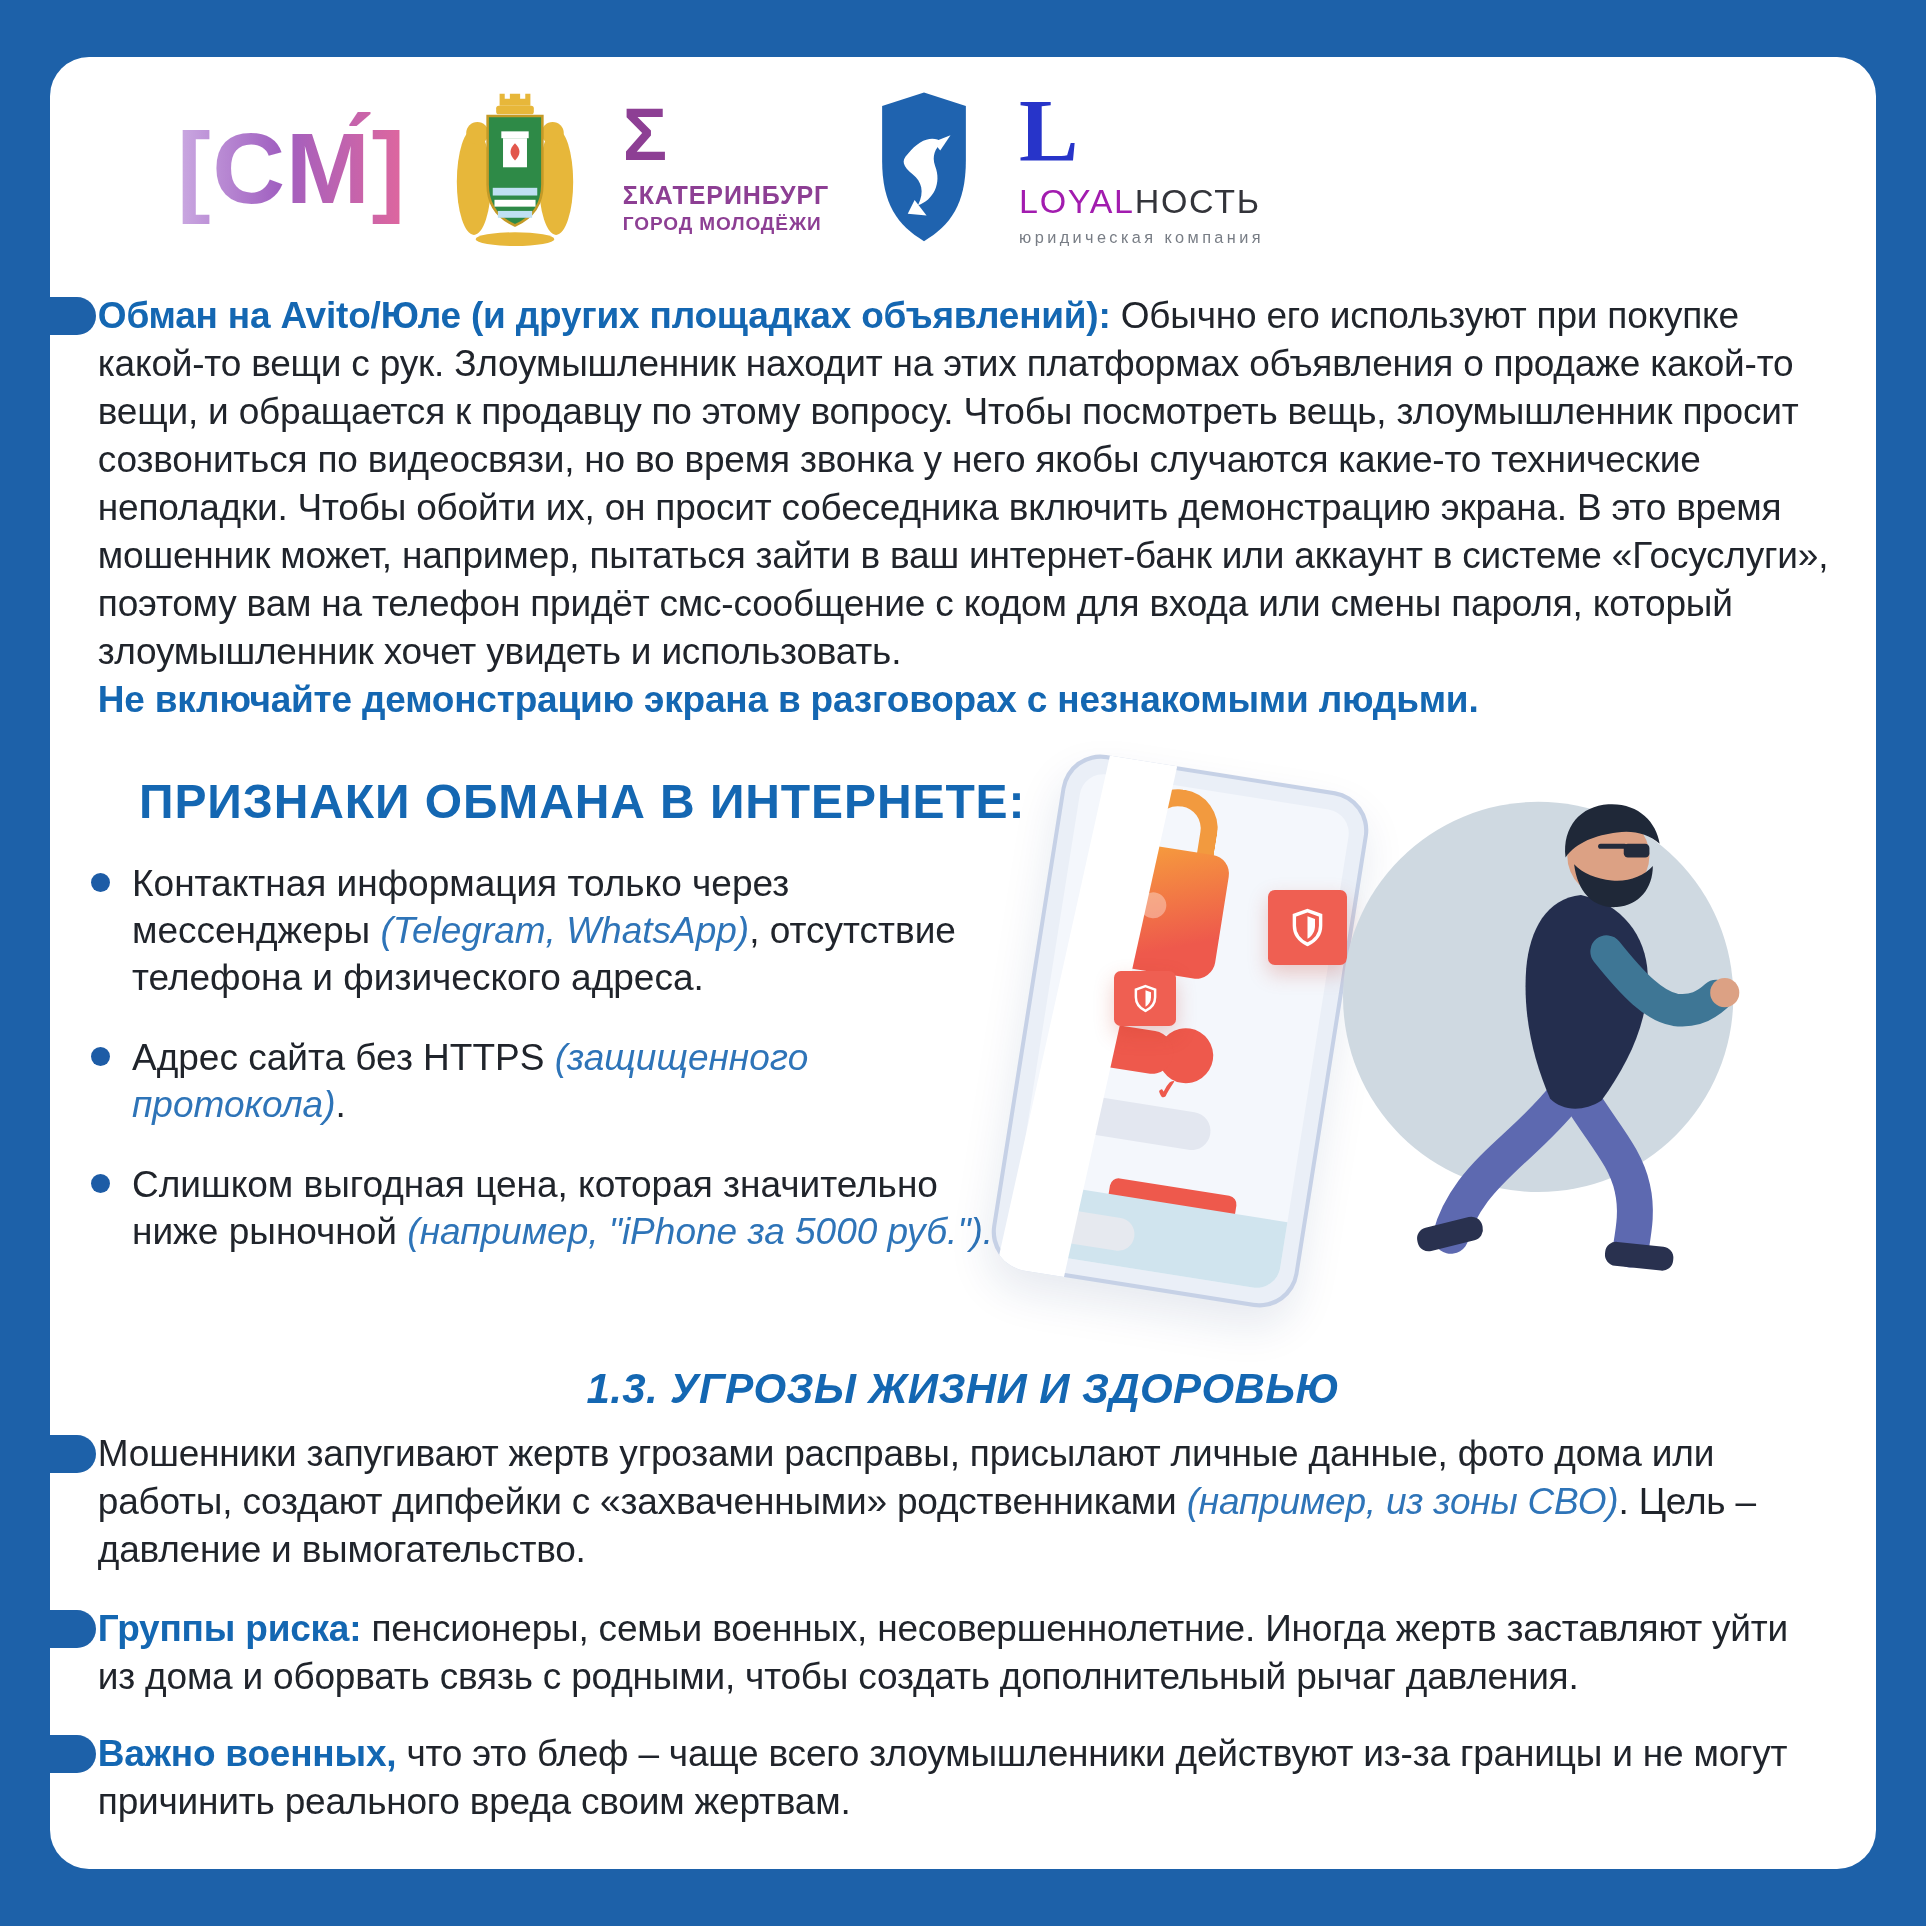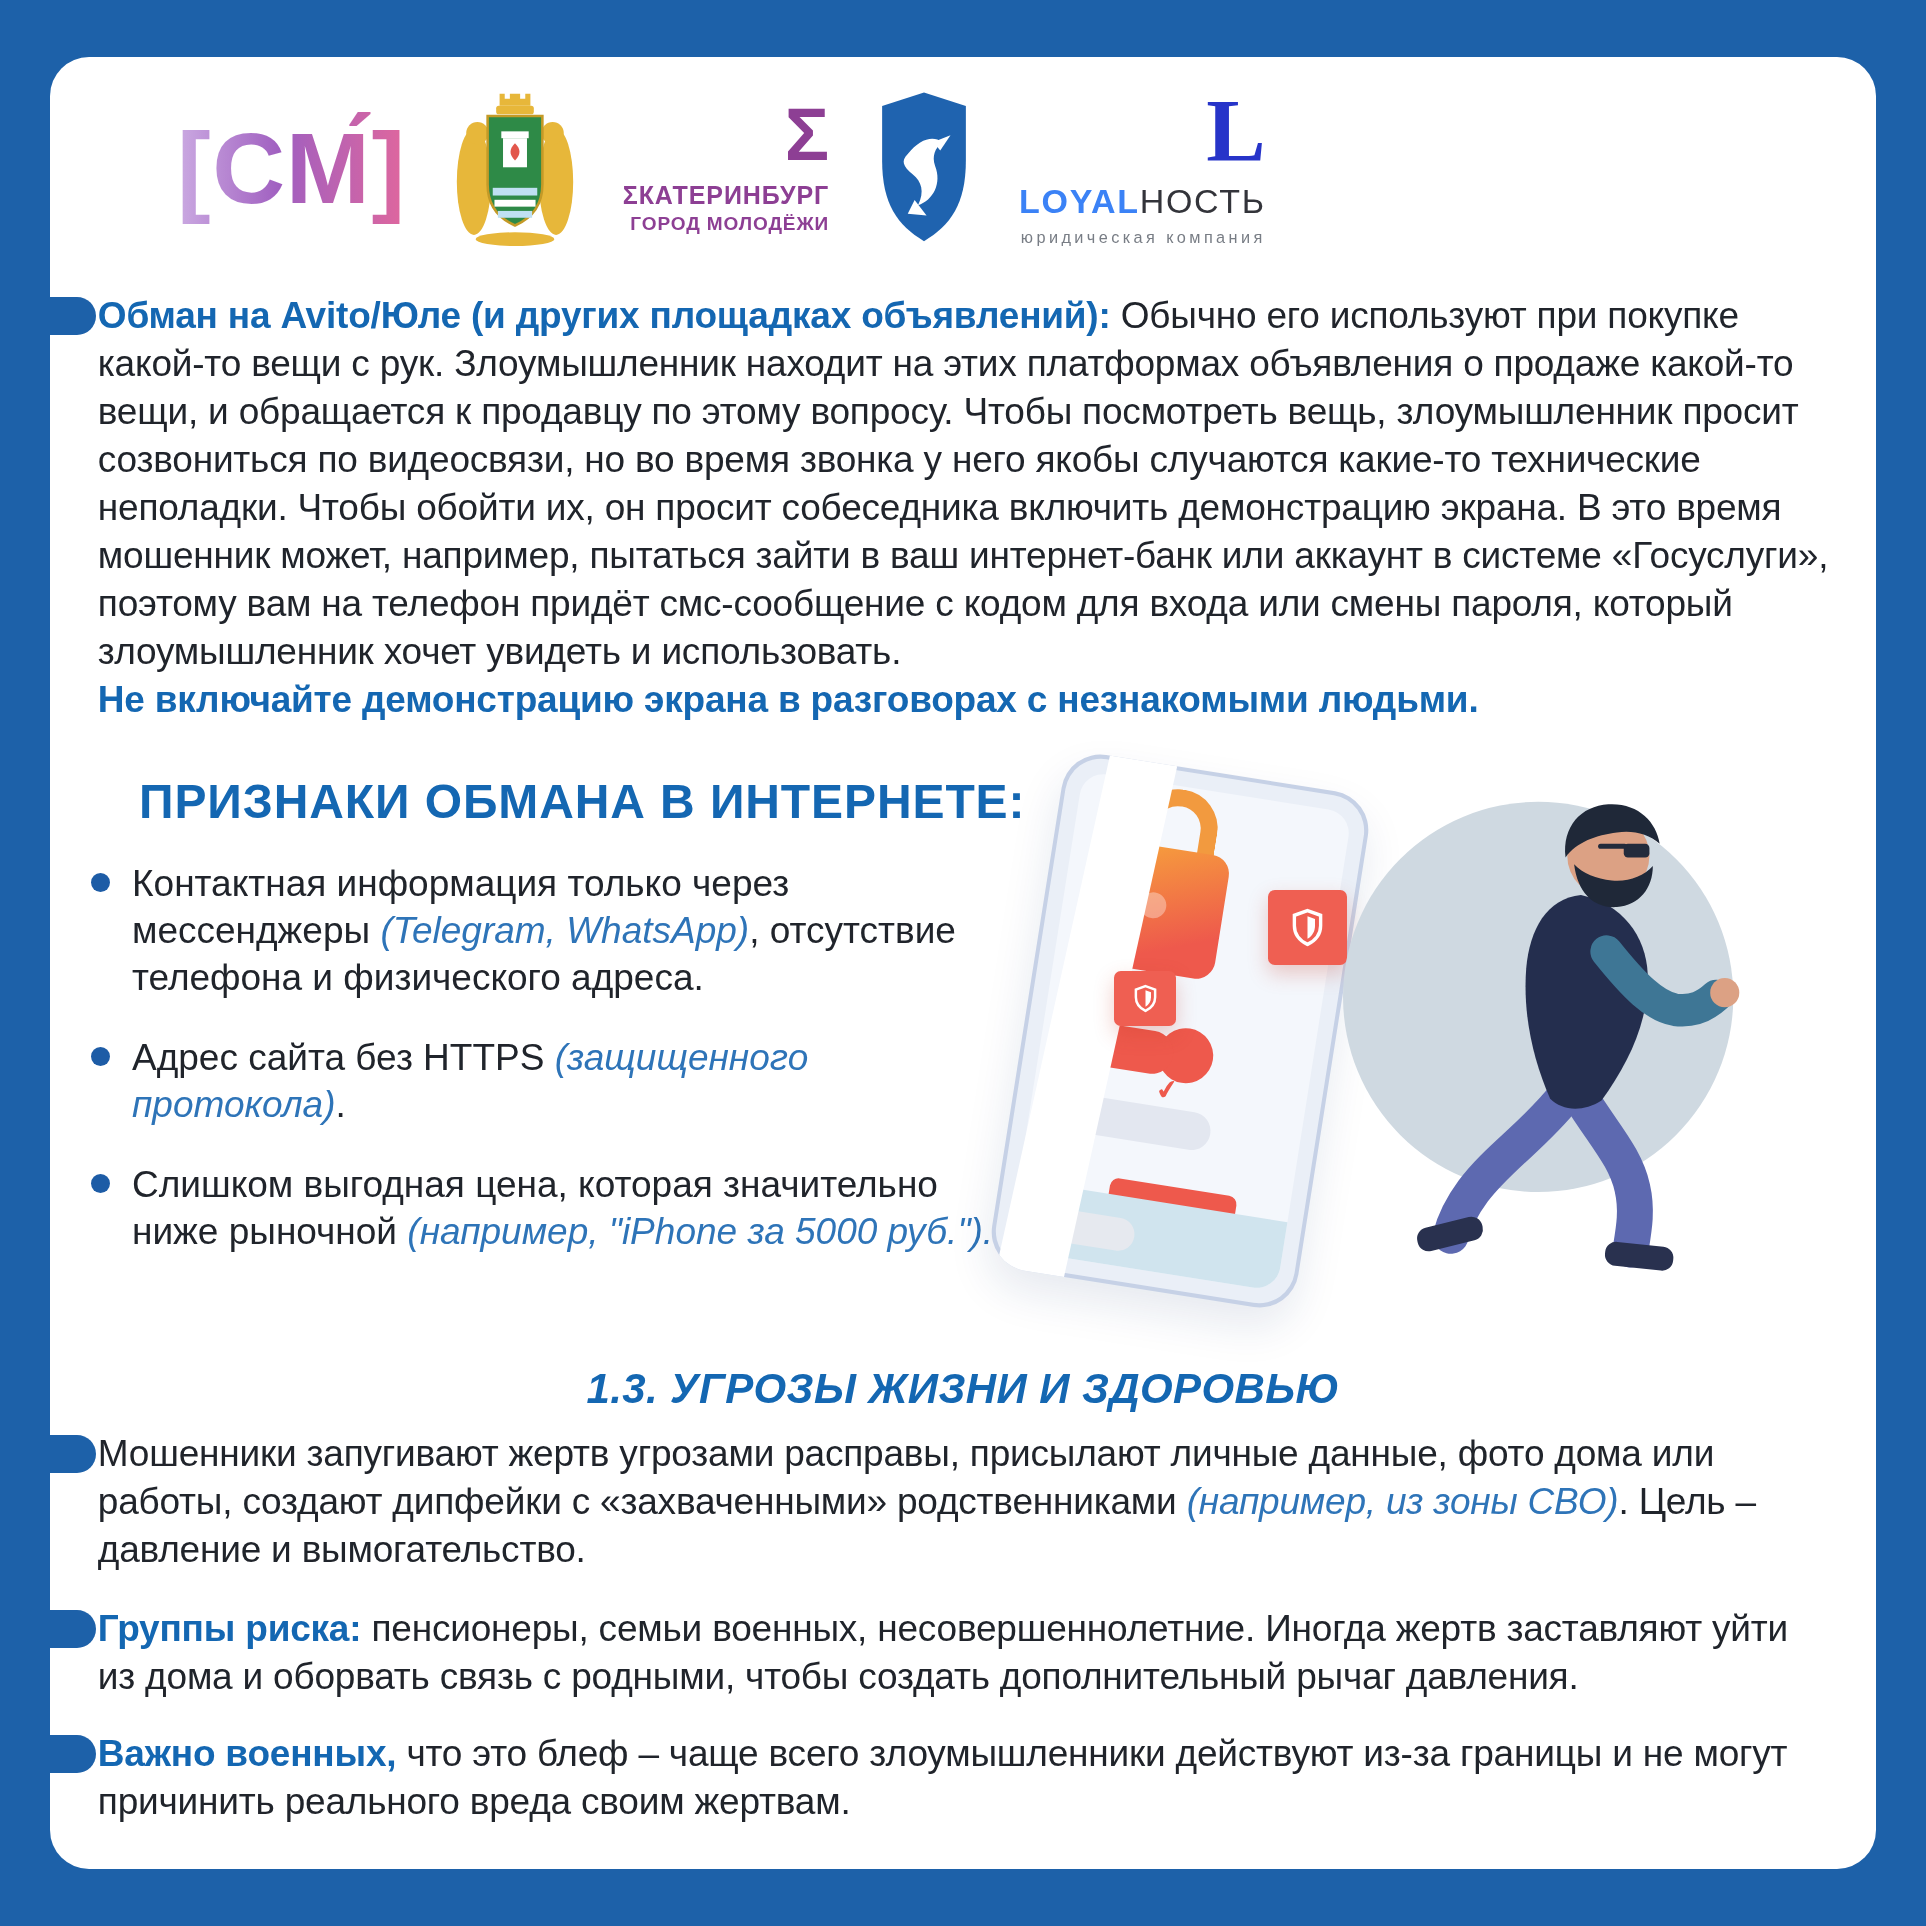--- a/index.html
+++ b/index.html
@@ -10,35 +10,35 @@
     --red:#ee594c;
     --orange:#f29a3f;
   }
   html,body{margin:0;padding:0;}
   body{font-family:"Liberation Sans","DejaVu Sans",sans-serif;background:#888;}
   .canvas{position:relative;width:1926px;height:1926px;background:var(--blue-bg);overflow:hidden;}
   .card{position:absolute;left:50px;top:57px;right:50px;bottom:57px;background:#ffffff;border-radius:39px;padding:0 41px;overflow:hidden;box-sizing:border-box;}
 
   
   .logos{display:flex;align-items:center;gap:48px;margin:26px 0 0 86px;height:171px;}
-  .logo{display:flex;flex-direction:column;align-items:flex-end;justify-content:center;}
+  .logo{display:flex;flex-direction:column;align-items:flex-start;justify-content:center;}
   .cm-text{
     font-size:101px;font-weight:700;letter-spacing:1.7px;
     background:linear-gradient(90deg,#cbaae2 0%,#a05fc0 45%,#e0679d 100%);
     -webkit-background-clip:text;background-clip:text;color:transparent;
   }
   .logo-ekb{gap:3.4px;}
   .sigma{font-size:74px;font-weight:700;color:#8d3f94;line-height:0.9;}
   .ekb-l1{font-size:25px;font-weight:700;color:#8d3f94;letter-spacing:0.9px;margin-top:8.6px;}
   .ekb-l2{font-size:19px;font-weight:700;color:#8d3f94;letter-spacing:0.9px;}
   .logo-nd{flex-direction:row;gap:13.7px;align-items:center;}
   .nd-text div{font-size:39px;font-weight:800;color:#2b4fa5;line-height:0.95;letter-spacing:0.9px;}
   .loyal-mark{font-family:"Liberation Serif","DejaVu Serif",serif;font-size:89px;font-weight:700;color:#2734c9;line-height:0.9;}
   .loyal-word{font-size:34px;letter-spacing:1.7px;margin-top:12px;}
-  .loyal-blue{color:#3b82f6;font-weight:bold;}
+  .loyal-blue{color:#a21caf;}
   .loyal-dark{color:#33343a;}
   .loyal-sub{font-size:16.3px;color:#787d85;letter-spacing:3.4px;margin-top:6.8px;}
 
   
   .para{position:relative;margin-left:6.8px;font-size:37px;line-height:48px;color:var(--ink);letter-spacing:-0.2px;}
   .para p{margin:0;}
   .tab{position:absolute;left:-48px;top:5.1px;width:46px;height:38px;background:var(--blue-bg);border-radius:0 19px 19px 0;}
   .seg-lead{color:var(--blue-head);font-weight:700;}
   .seg-accent{color:var(--blue-accent);font-style:italic;}
   .para-avito{margin-top:38px;}

